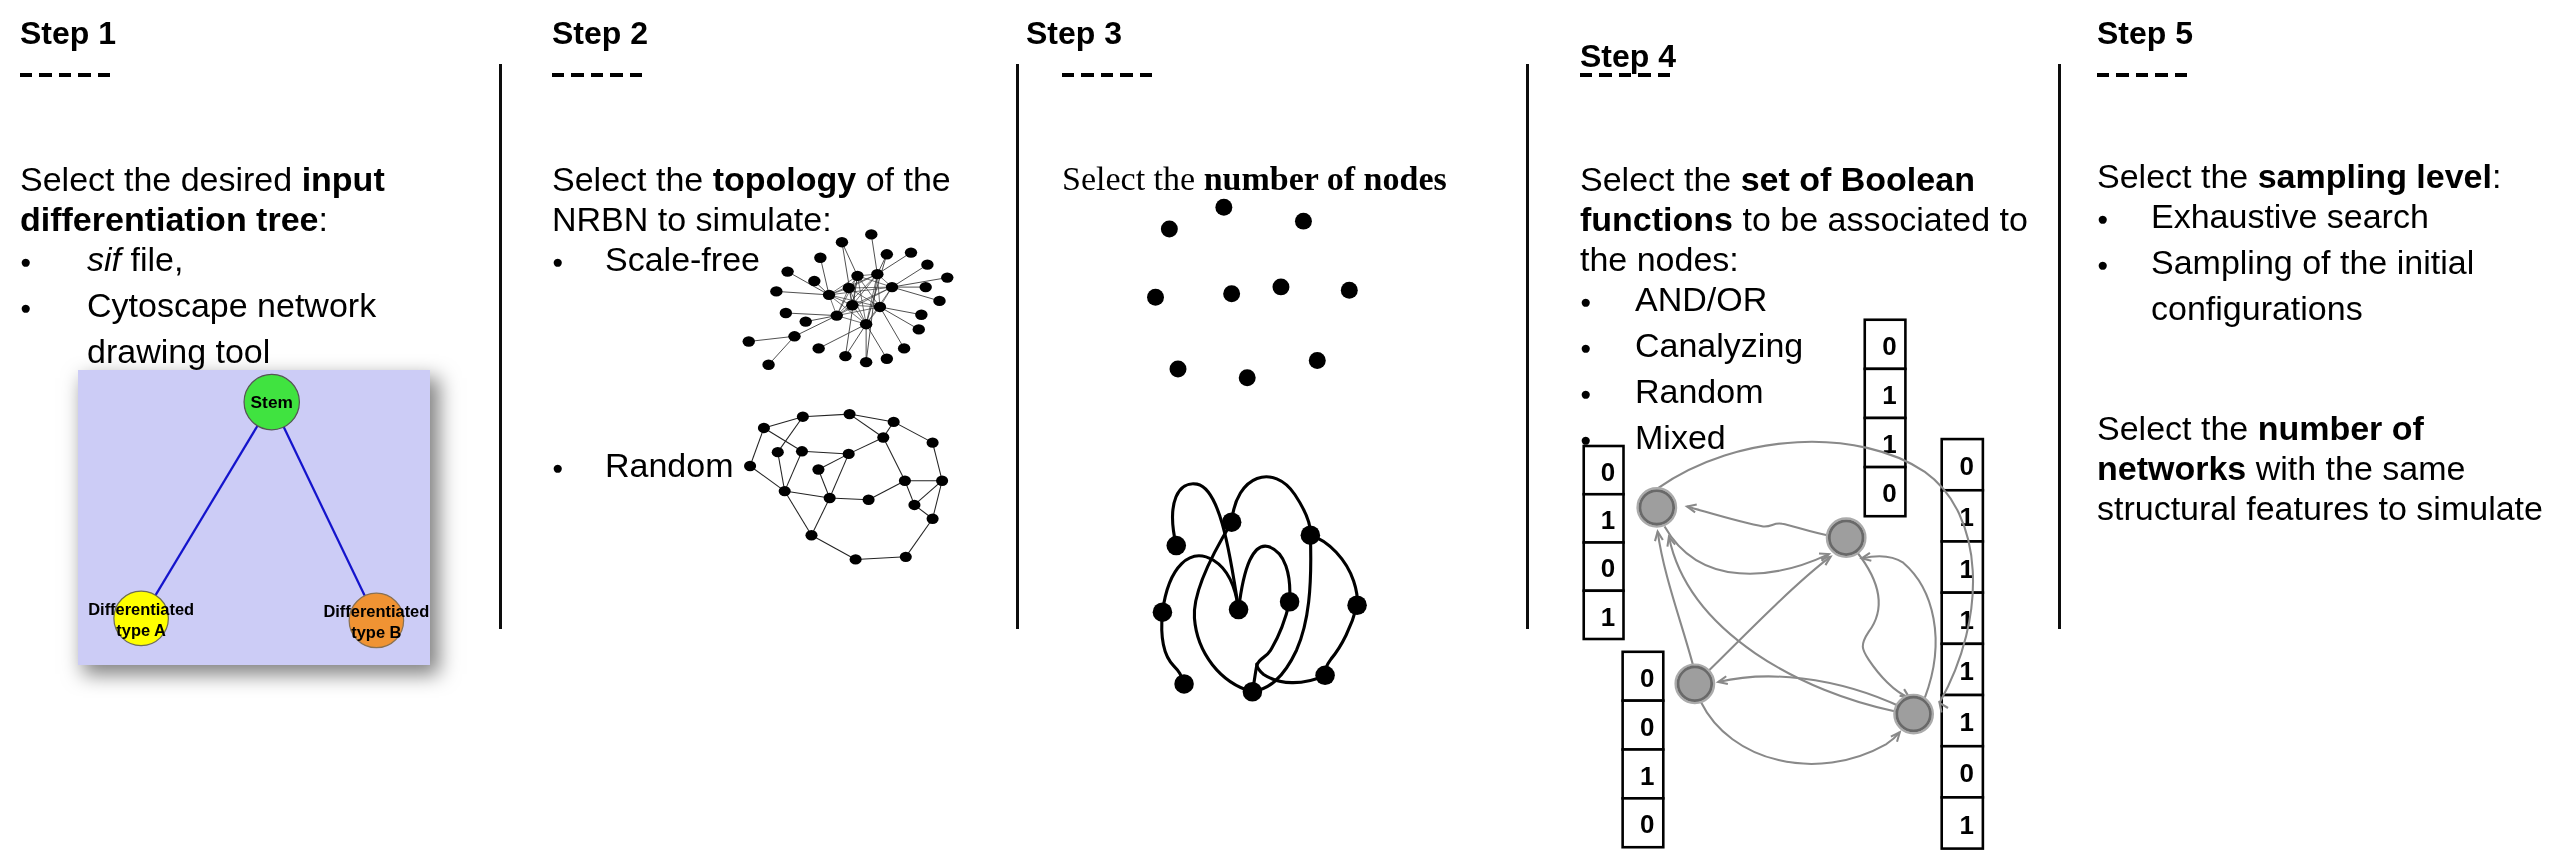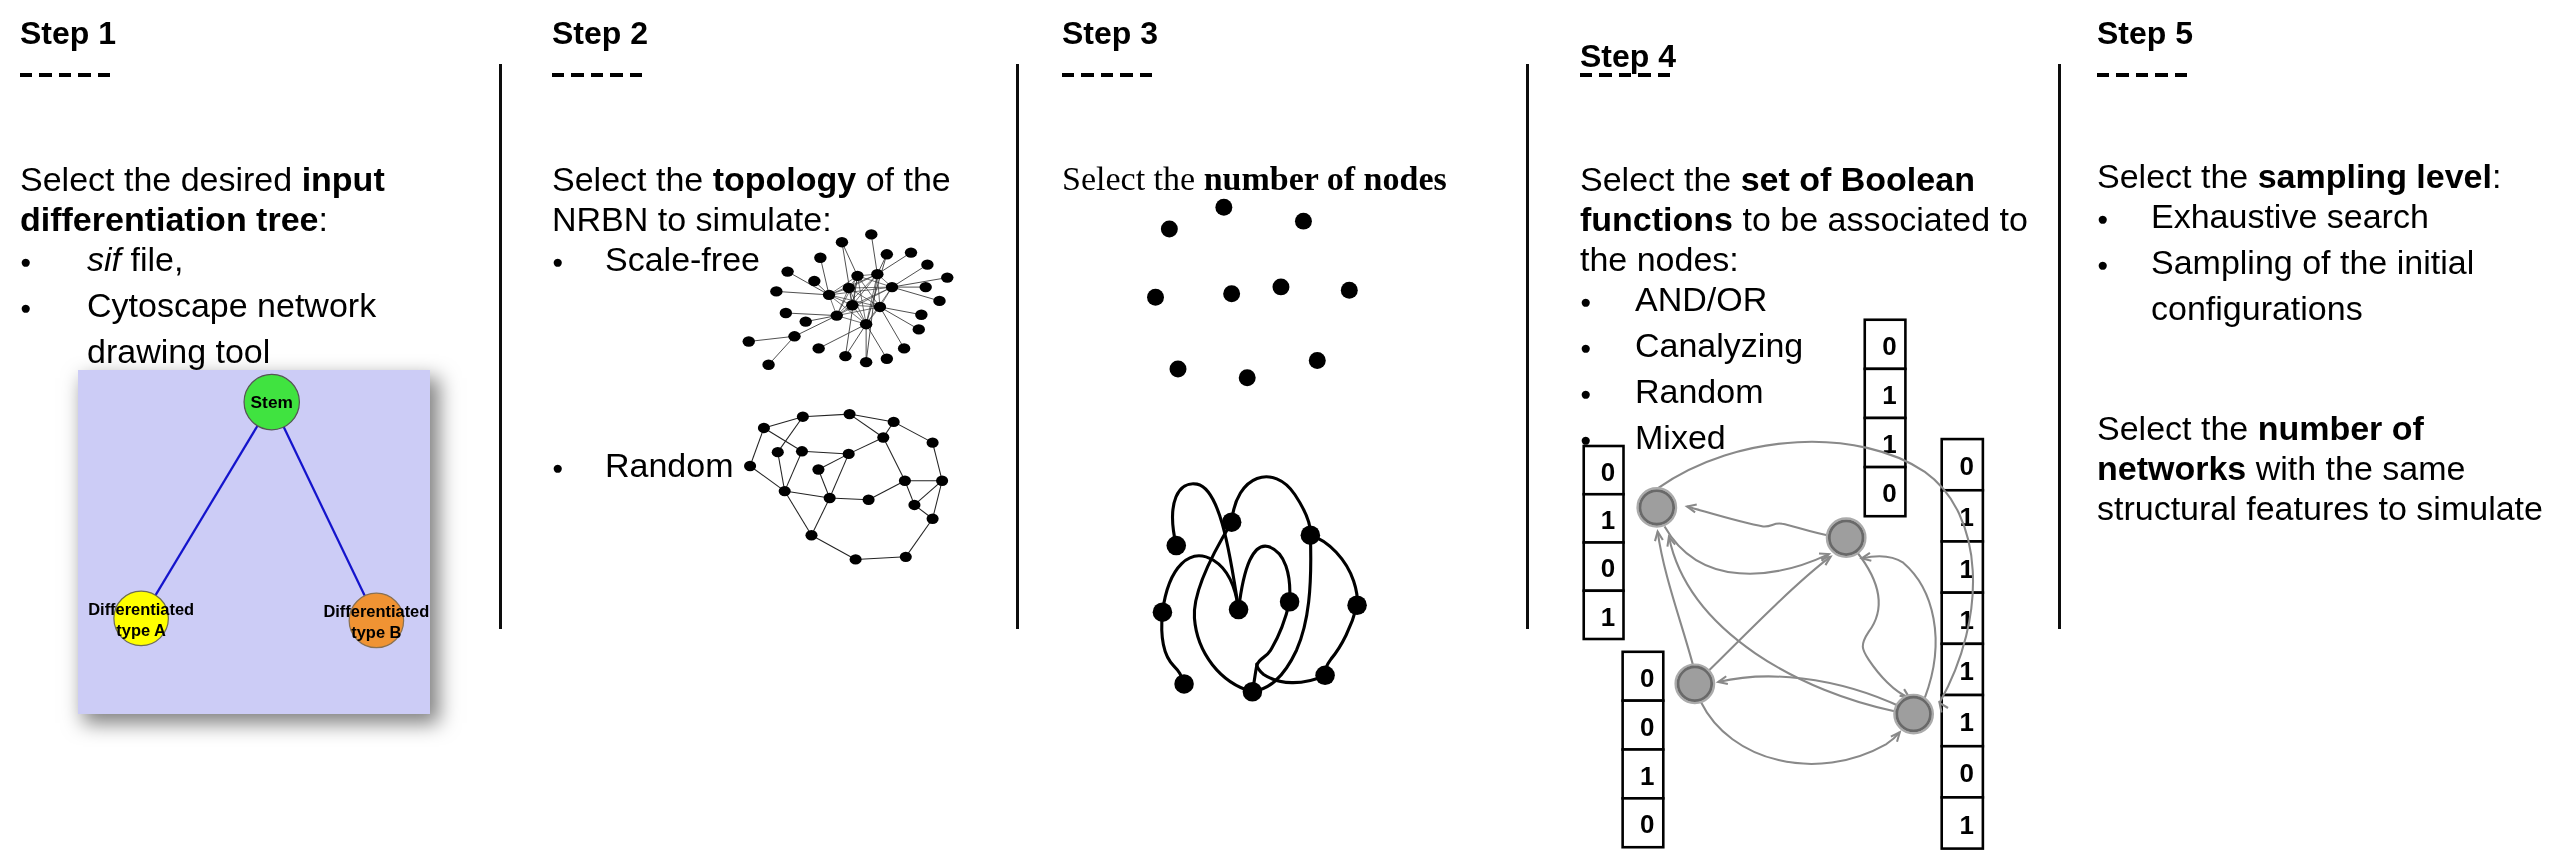--- a/index.html
+++ b/index.html
@@ -16,41 +16,41 @@
 <body>
 <div id="page">
 
   <div class="sep" style="left:499px"></div>
   <div class="sep" style="left:1016px"></div>
   <div class="sep" style="left:1526px"></div>
   <div class="sep" style="left:2058px"></div>
 
   <div class="h" style="left:20px;top:15.6px;">Step 1</div>
   <div class="h" style="left:552px;top:15.6px;">Step 2</div>
-  <div class="h" style="left:1062px;top:15.6px;">Step 3</div>
+  <div class="h" style="left:1026px;top:15.6px;">Step 3</div>
   <div class="h" style="left:1580px;top:15.6px;margin-top:23px;">Step 4</div>
   <div class="h" style="left:2097px;top:15.6px;">Step 5</div>
 
   <div class="dash" style="left:20px;top:73px;"></div>
   <div class="dash" style="left:552px;top:73px;"></div>
   <div class="dash" style="left:1062px;top:73px;"></div>
   <div class="dash" style="left:1580px;top:73px;"></div>
   <div class="dash" style="left:2097px;top:73px;"></div>
 
   <div class="body" style="left:20px;top:135px;">Select the desired <b>input</b><br><b>differentiation tree</b>:<br><span class="bu" style="width:67px;">●</span><i>sif</i> file,<br><span class="bu" style="width:67px;">●</span>Cytoscape network<br><span style="display:inline-block;width:67px;"></span>drawing tool</div>
 
   <div class="body" style="left:552px;top:135px;">Select the <b>topology</b> of the<br>NRBN to simulate:<br><span class="bu" style="width:53px;">●</span>Scale-free<br><br><br><br><br><span class="bu" style="width:53px;">●</span>Random</div>
 
   <div class="body" style="left:1062px;top:135px;font-family:Liberation Serif, serif;">Select the <b>number of nodes</b></div>
 
   <div class="body" style="left:1580px;top:135px;">Select the <b>set of Boolean</b><br><b>functions</b> to be associated to<br>the nodes:<br><span class="bu" style="width:55px;">●</span>AND/OR<br><span class="bu" style="width:55px;">●</span>Canalyzing<br><span class="bu" style="width:55px;">●</span>Random<br><span class="bu" style="width:55px;">●</span>Mixed</div>
 
   <div class="body" style="left:2097px;top:132px;">Select the <b>sampling level</b>:<br><span class="bu" style="width:54px;">●</span>Exhaustive search<br><span class="bu" style="width:54px;">●</span>Sampling of the initial<br><span style="display:inline-block;width:54px;"></span>configurations<br><br><br>Select the <b>number of</b><br><b>networks</b> with the same<br>structural features to simulate</div>
 
-  <div style="position:absolute;left:78px;top:370px;width:352px;height:344px;background:#ccccf6;box-shadow:7px 8.7px 19px 1.7px rgba(0,0,0,0.5);">
+  <div style="position:absolute;left:78px;top:370px;width:352px;height:295px;background:#ccccf6;box-shadow:7px 8.7px 19px 1.7px rgba(0,0,0,0.5);">
     <svg width="352" height="283" viewBox="0 0 407 327" style="left:0;top:0;">
       <line x1="224" y1="37" x2="73" y2="288" stroke="#1414cc" stroke-width="2.6"></line>
       <line x1="224" y1="37" x2="345" y2="289" stroke="#1414cc" stroke-width="2.6"></line>
       <circle cx="224" cy="37" r="32" fill="#40e340" stroke="#555" stroke-width="1.4"></circle>
       <circle cx="73" cy="287" r="31.5" fill="#ffff00" stroke="#6e6e50" stroke-width="1.4"></circle>
       <circle cx="345" cy="289.5" r="31.5" fill="#f09333" stroke="#8a7050" stroke-width="1.4"></circle>
       <text x="224" y="43.6" font-size="20" font-weight="bold" text-anchor="middle">Stem</text>
       <text x="73" y="283.5" font-size="19" font-weight="bold" text-anchor="middle">Differentiated</text>
       <text x="73" y="307.5" font-size="19" font-weight="bold" text-anchor="middle">type A</text>
       <text x="345" y="285.7" font-size="19" font-weight="bold" text-anchor="middle">Differentiated</text>

